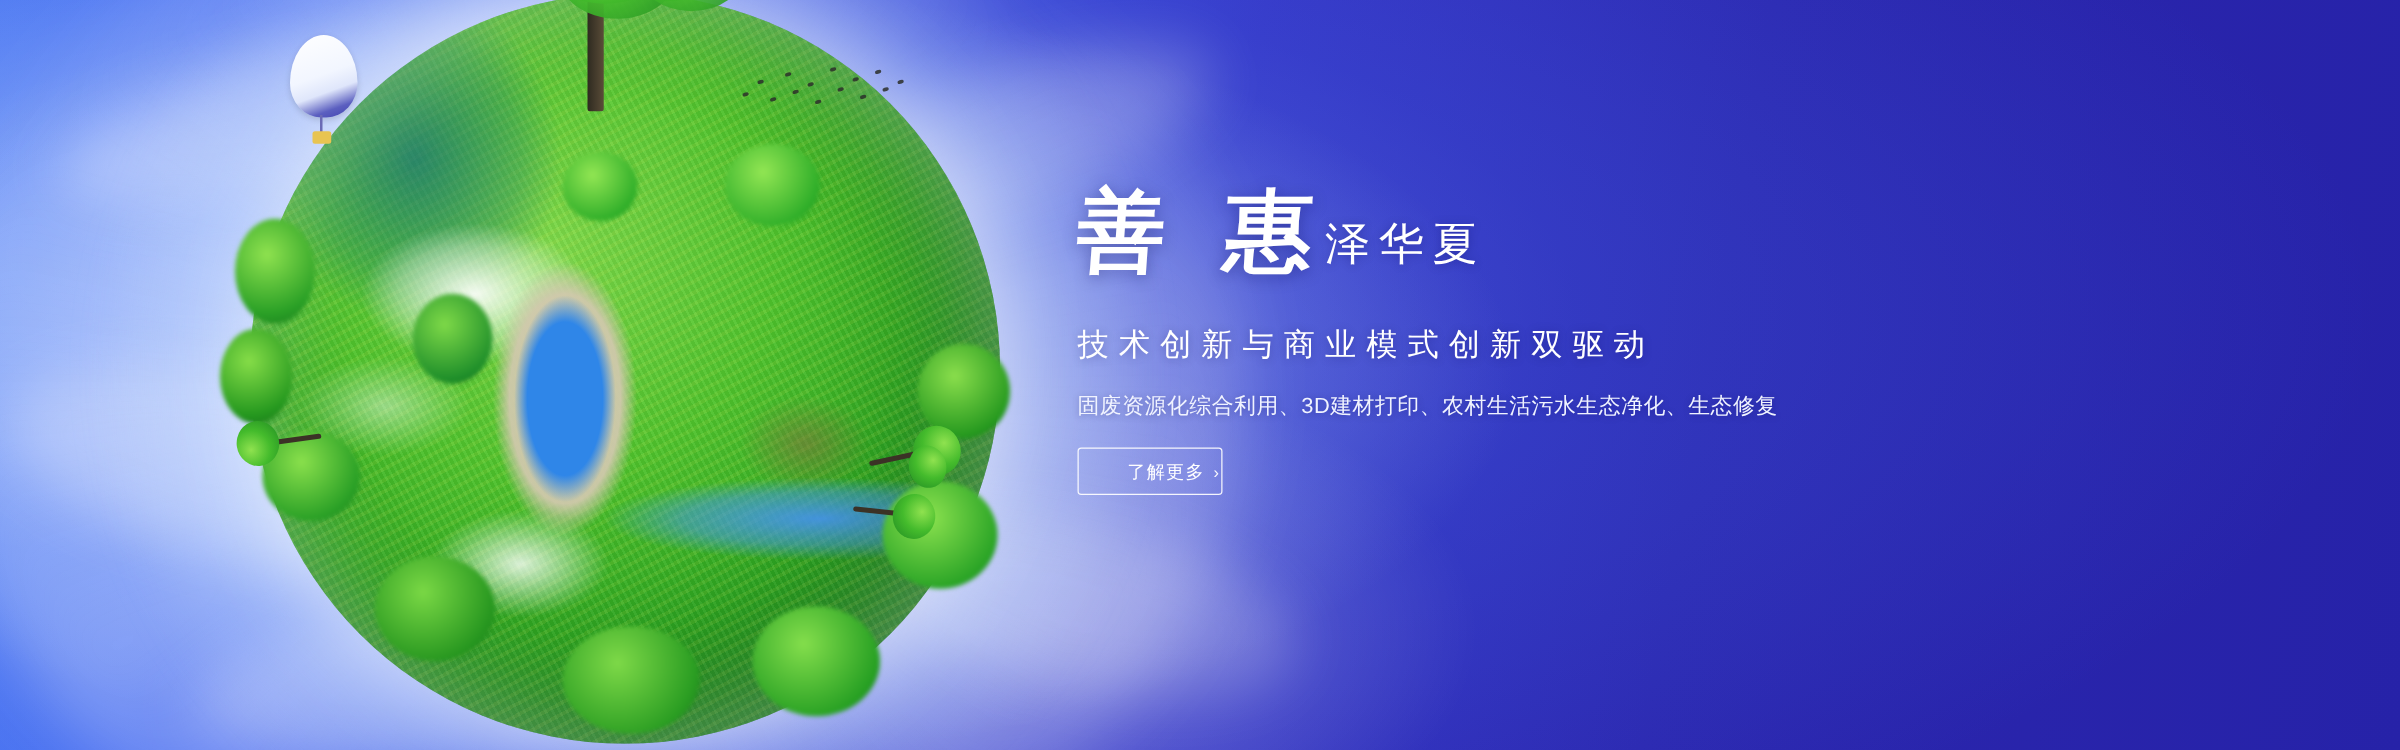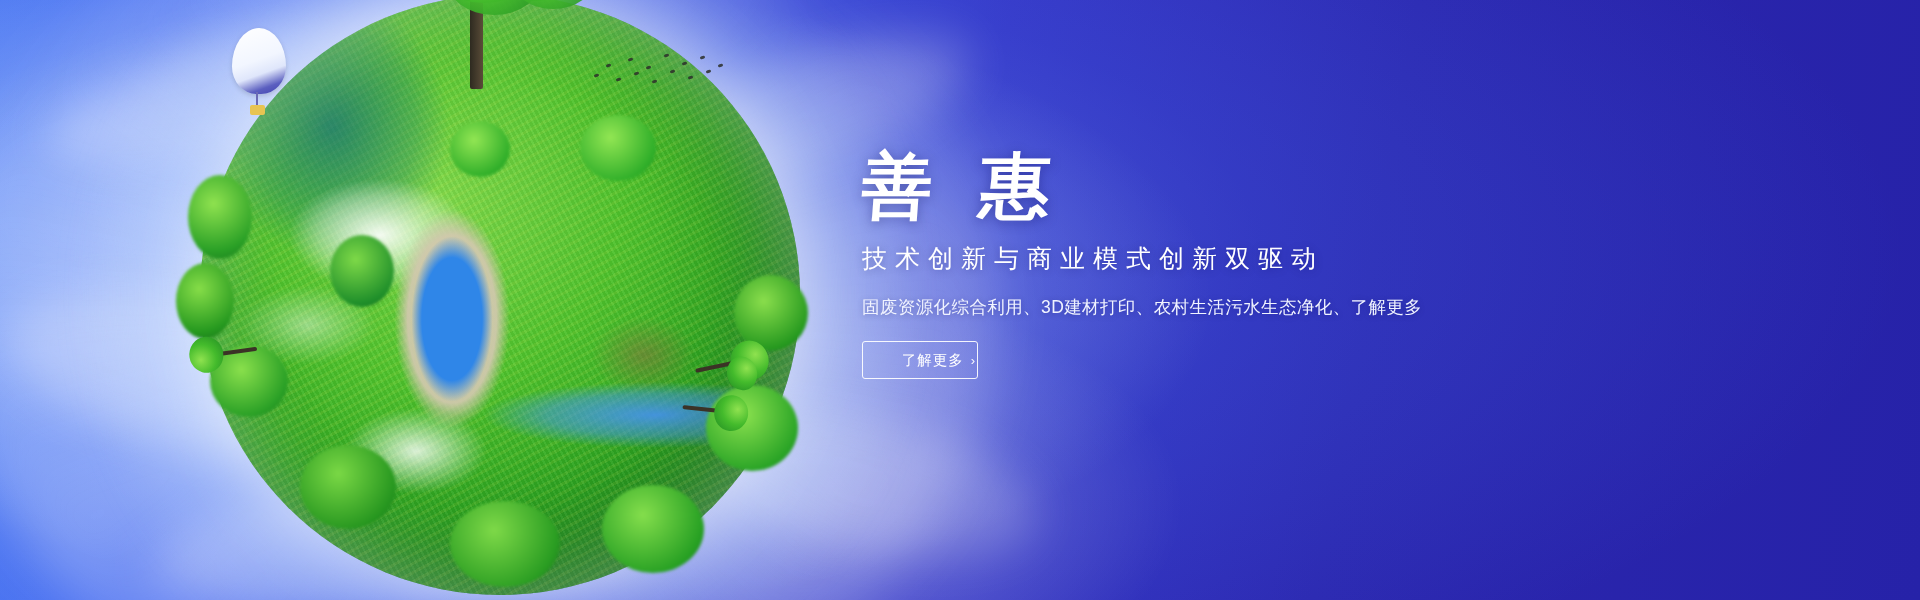--- a/index.html
+++ b/index.html
@@ -113,21 +113,21 @@
   }
   .hl-small{
     color:#ffffff; font-family:"Liberation Serif", serif; font-weight:400;
     font-size:36px; line-height:1; letter-spacing:7px; margin-left:10px;
     padding-bottom:9px;
     text-shadow:0 1px 8px rgba(10,10,80,.30);
   }
   .hl-gap{ width:48px; }
 
   .subtitle{
-    margin-top:20px; color:#ffffff; font-size:25px; letter-spacing:8px;
+    margin-top:37px; color:#ffffff; font-size:25px; letter-spacing:8px;
     font-weight:400; white-space:nowrap; text-shadow:0 1px 8px rgba(10,10,80,.30);
   }
   .desc{
     margin-top:20px; color:#f0f3ff; font-size:17.5px; letter-spacing:.4px;
     font-weight:400; white-space:nowrap; text-shadow:0 1px 6px rgba(10,10,80,.30);
   }
   .cta{
     margin-top:22px; display:inline-flex; align-items:center; justify-content:center;
     width:116px; height:38px; border:1px solid rgba(255,255,255,.92);
     border-radius:3px; color:#ffffff; font-size:14.5px; letter-spacing:1px;
@@ -213,26 +213,27 @@
 
   <div class="content">
 
     <div class="headline">
       <span class="hl-group">
         <span class="hl-big">善</span>
       </span>
       <span class="hl-gap"></span>
       <span class="hl-group">
         <span class="hl-big">惠</span>
+        <span class="hl-small">泽华夏</span>
       </span>
     </div>
 
     <div class="subtitle">技术创新与商业模式创新双驱动</div>
 
-    <div class="desc">固废资源化综合利用、3D建材打印、农村生活污水生态净化、了解更多</div>
+    <div class="desc">固废资源化综合利用、3D建材打印、农村生活污水生态净化、生态修复</div>
 
     <div class="cta">
       <span>了解更多</span>
       <span class="chev">›</span>
     </div>
 
   </div>
 </div>
 
 </body></html>

